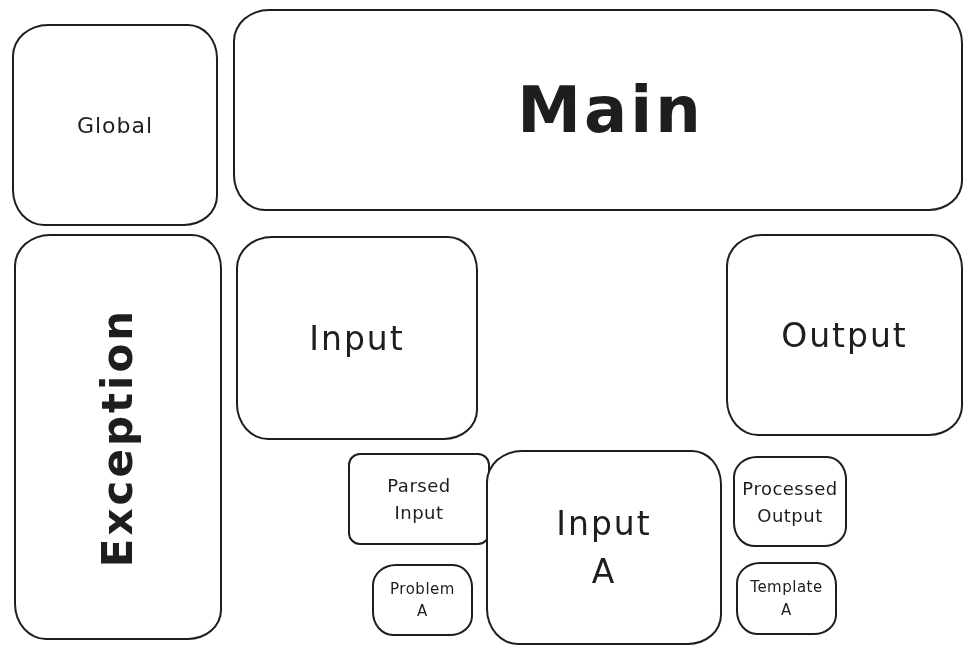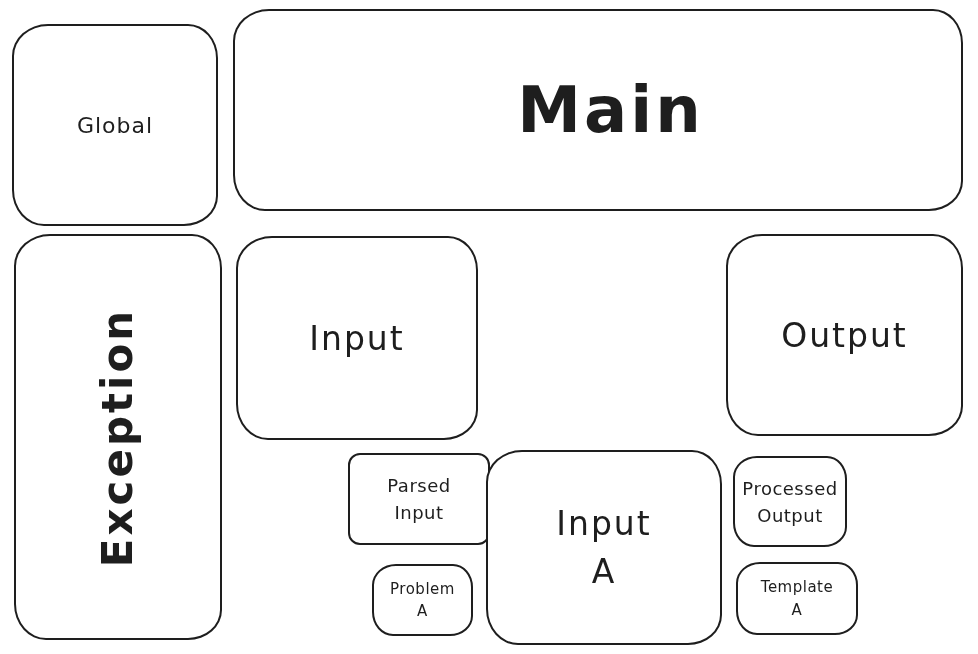--- a/index.html
+++ b/index.html
@@ -36,21 +36,21 @@
 
   .box-global    { left: 12px;  top: 24px;   width: 206px; height: 202px; }
   .box-main      { left: 233px; top: 9px;   width: 730px; height: 202px; padding-left: 25px; }
   .box-exception { left: 14px;  top: 234px; width: 208px; height: 406px; }
   .box-input     { left: 236px; top: 236px; width: 242px; height: 204px; }
   .box-output    { left: 726px; top: 234px; width: 237px; height: 202px; }
   .box-parsed    { left: 348px; top: 453px; width: 142px; height: 92px; border-radius: 12px;  }
   .box-problem   { left: 372px; top: 564px; width: 101px; height: 72px;  }
   .box-domain    { left: 486px; top: 450px; width: 236px; height: 195px; }
   .box-processed { left: 733px; top: 456px; width: 114px; height: 91px;  }
-  .box-template  { left: 736px; top: 562px; width: 122px; height: 73px;  }
+  .box-template  { left: 736px; top: 562px; width: 101px; height: 73px;  }
 
   .t-global    { font-size: 22px; letter-spacing: 1px; }
   .t-main      { font-size: 64px; font-weight: bold; letter-spacing: 3px; }
   .t-exception {
     font-size: 42px;
     font-weight: bold;
     letter-spacing: 3px;
     transform: rotate(-90deg);
     white-space: nowrap;
   }

